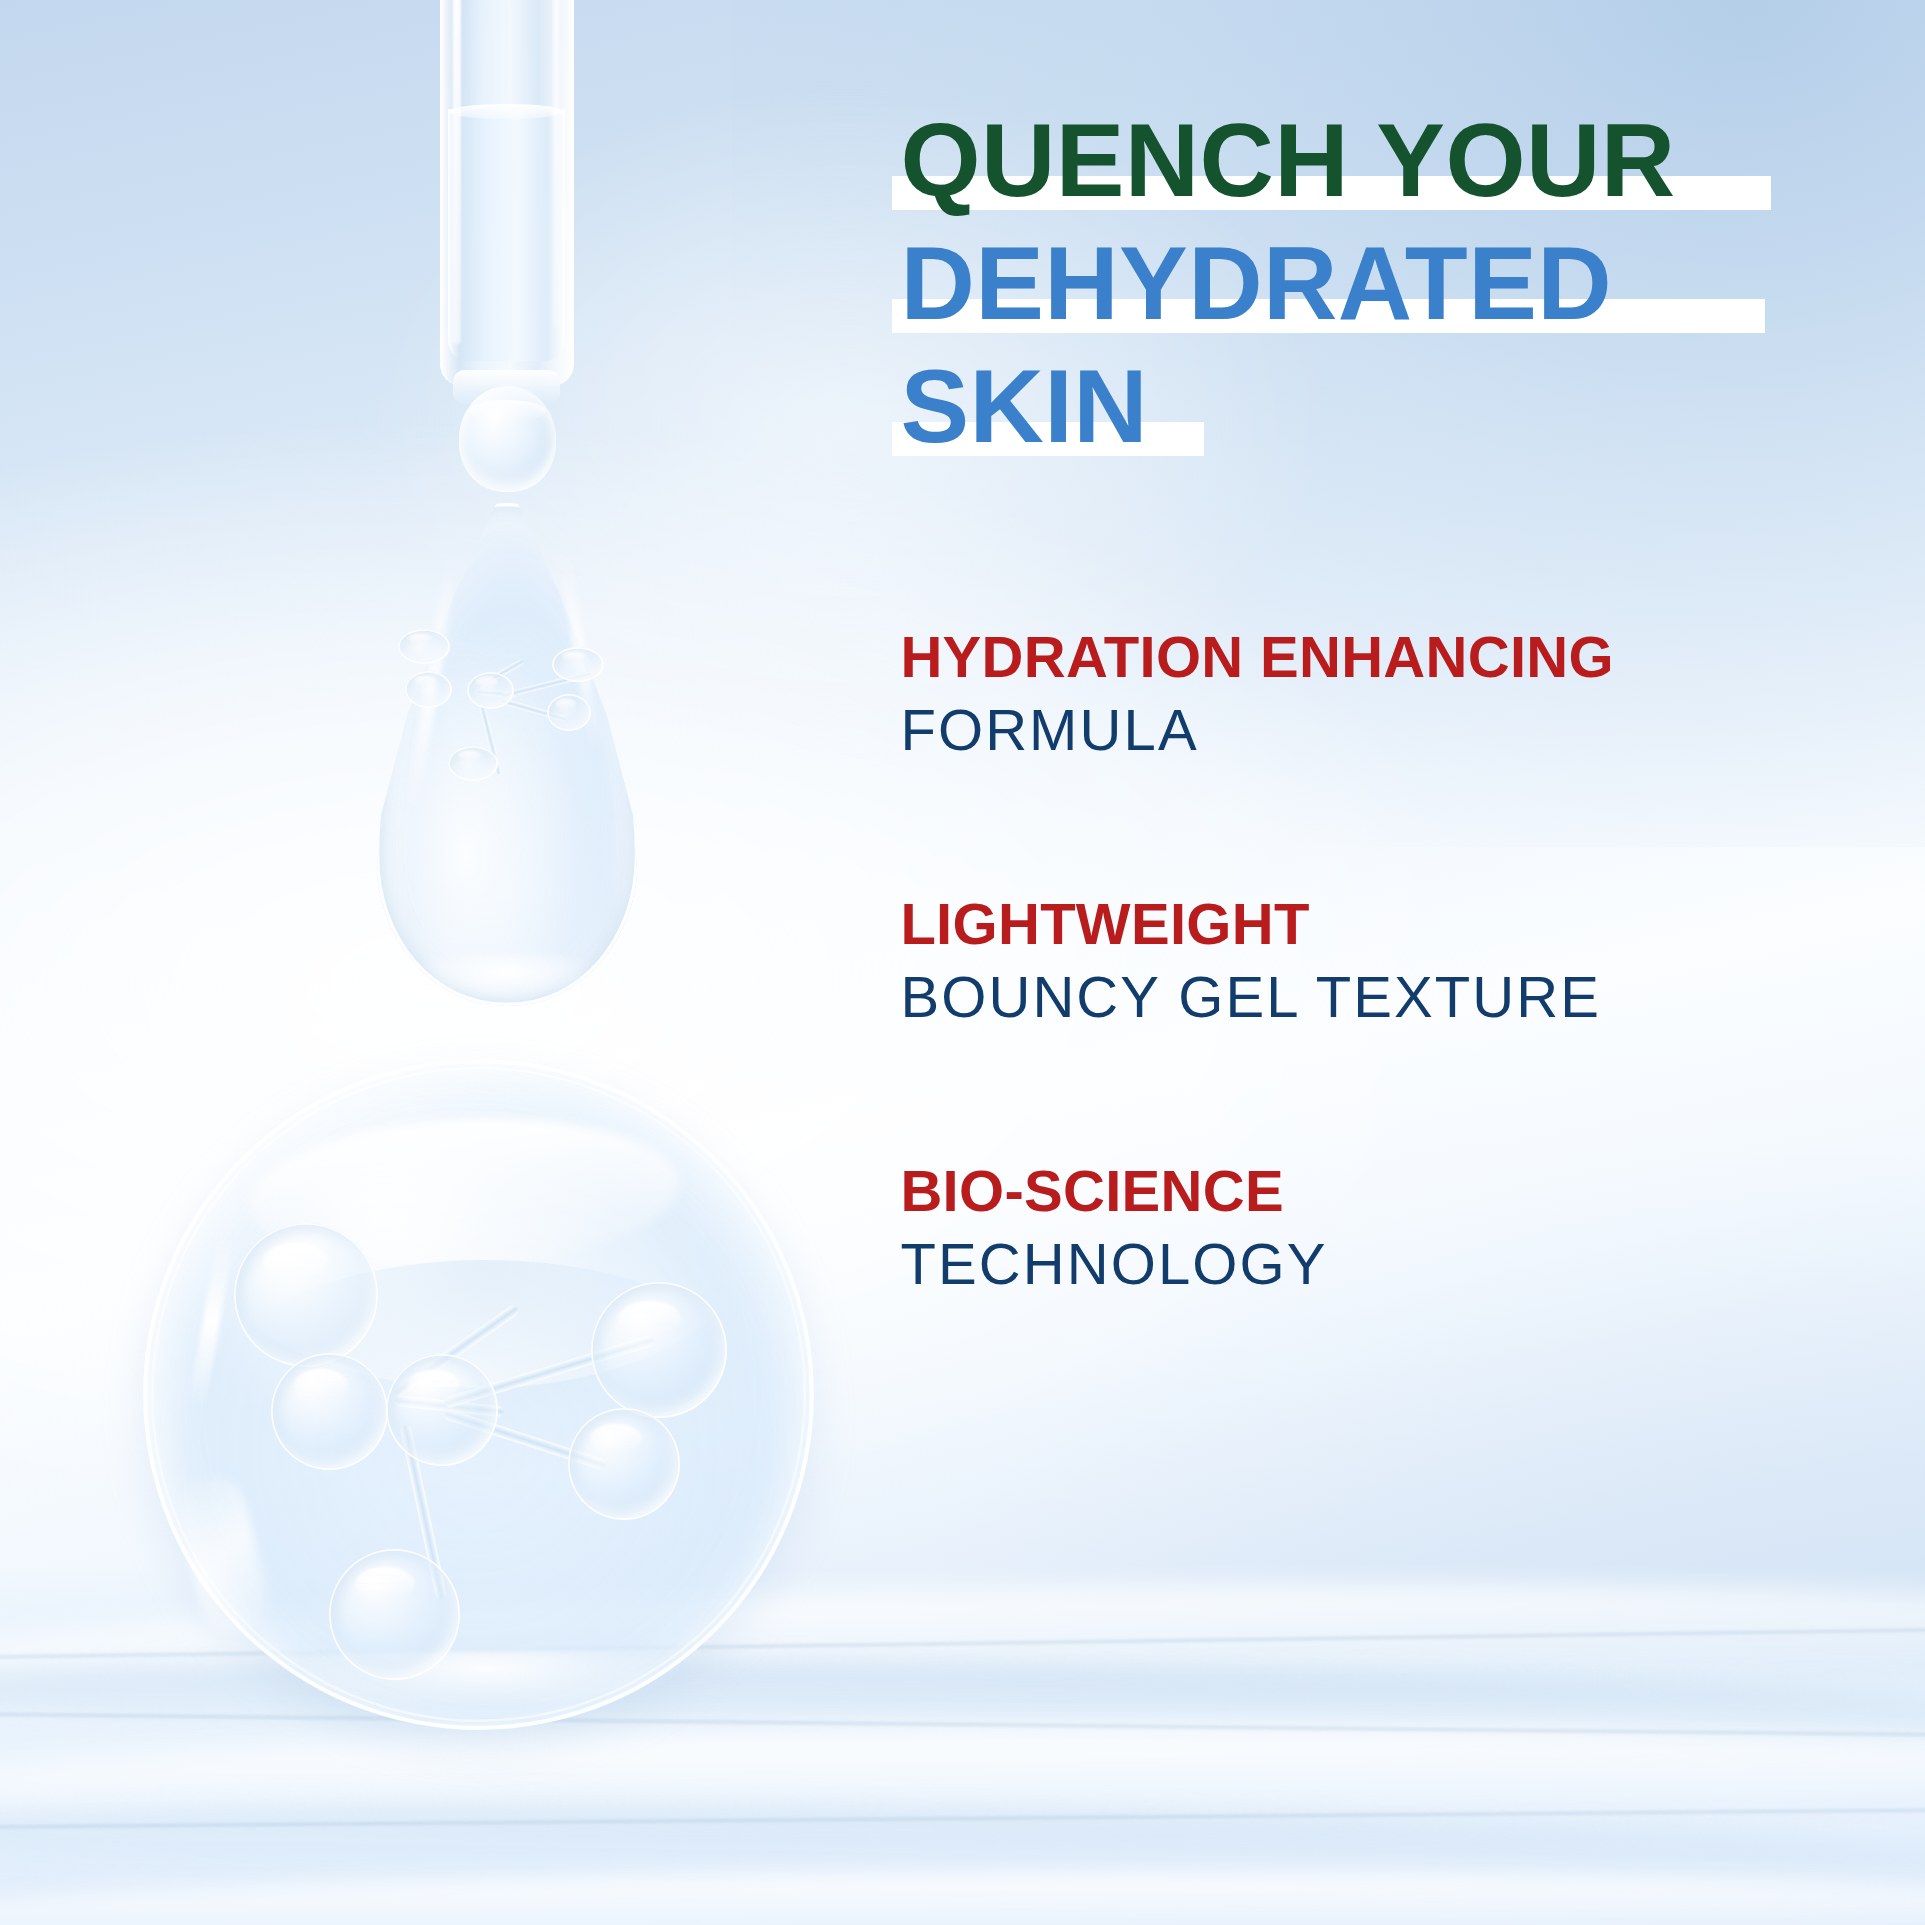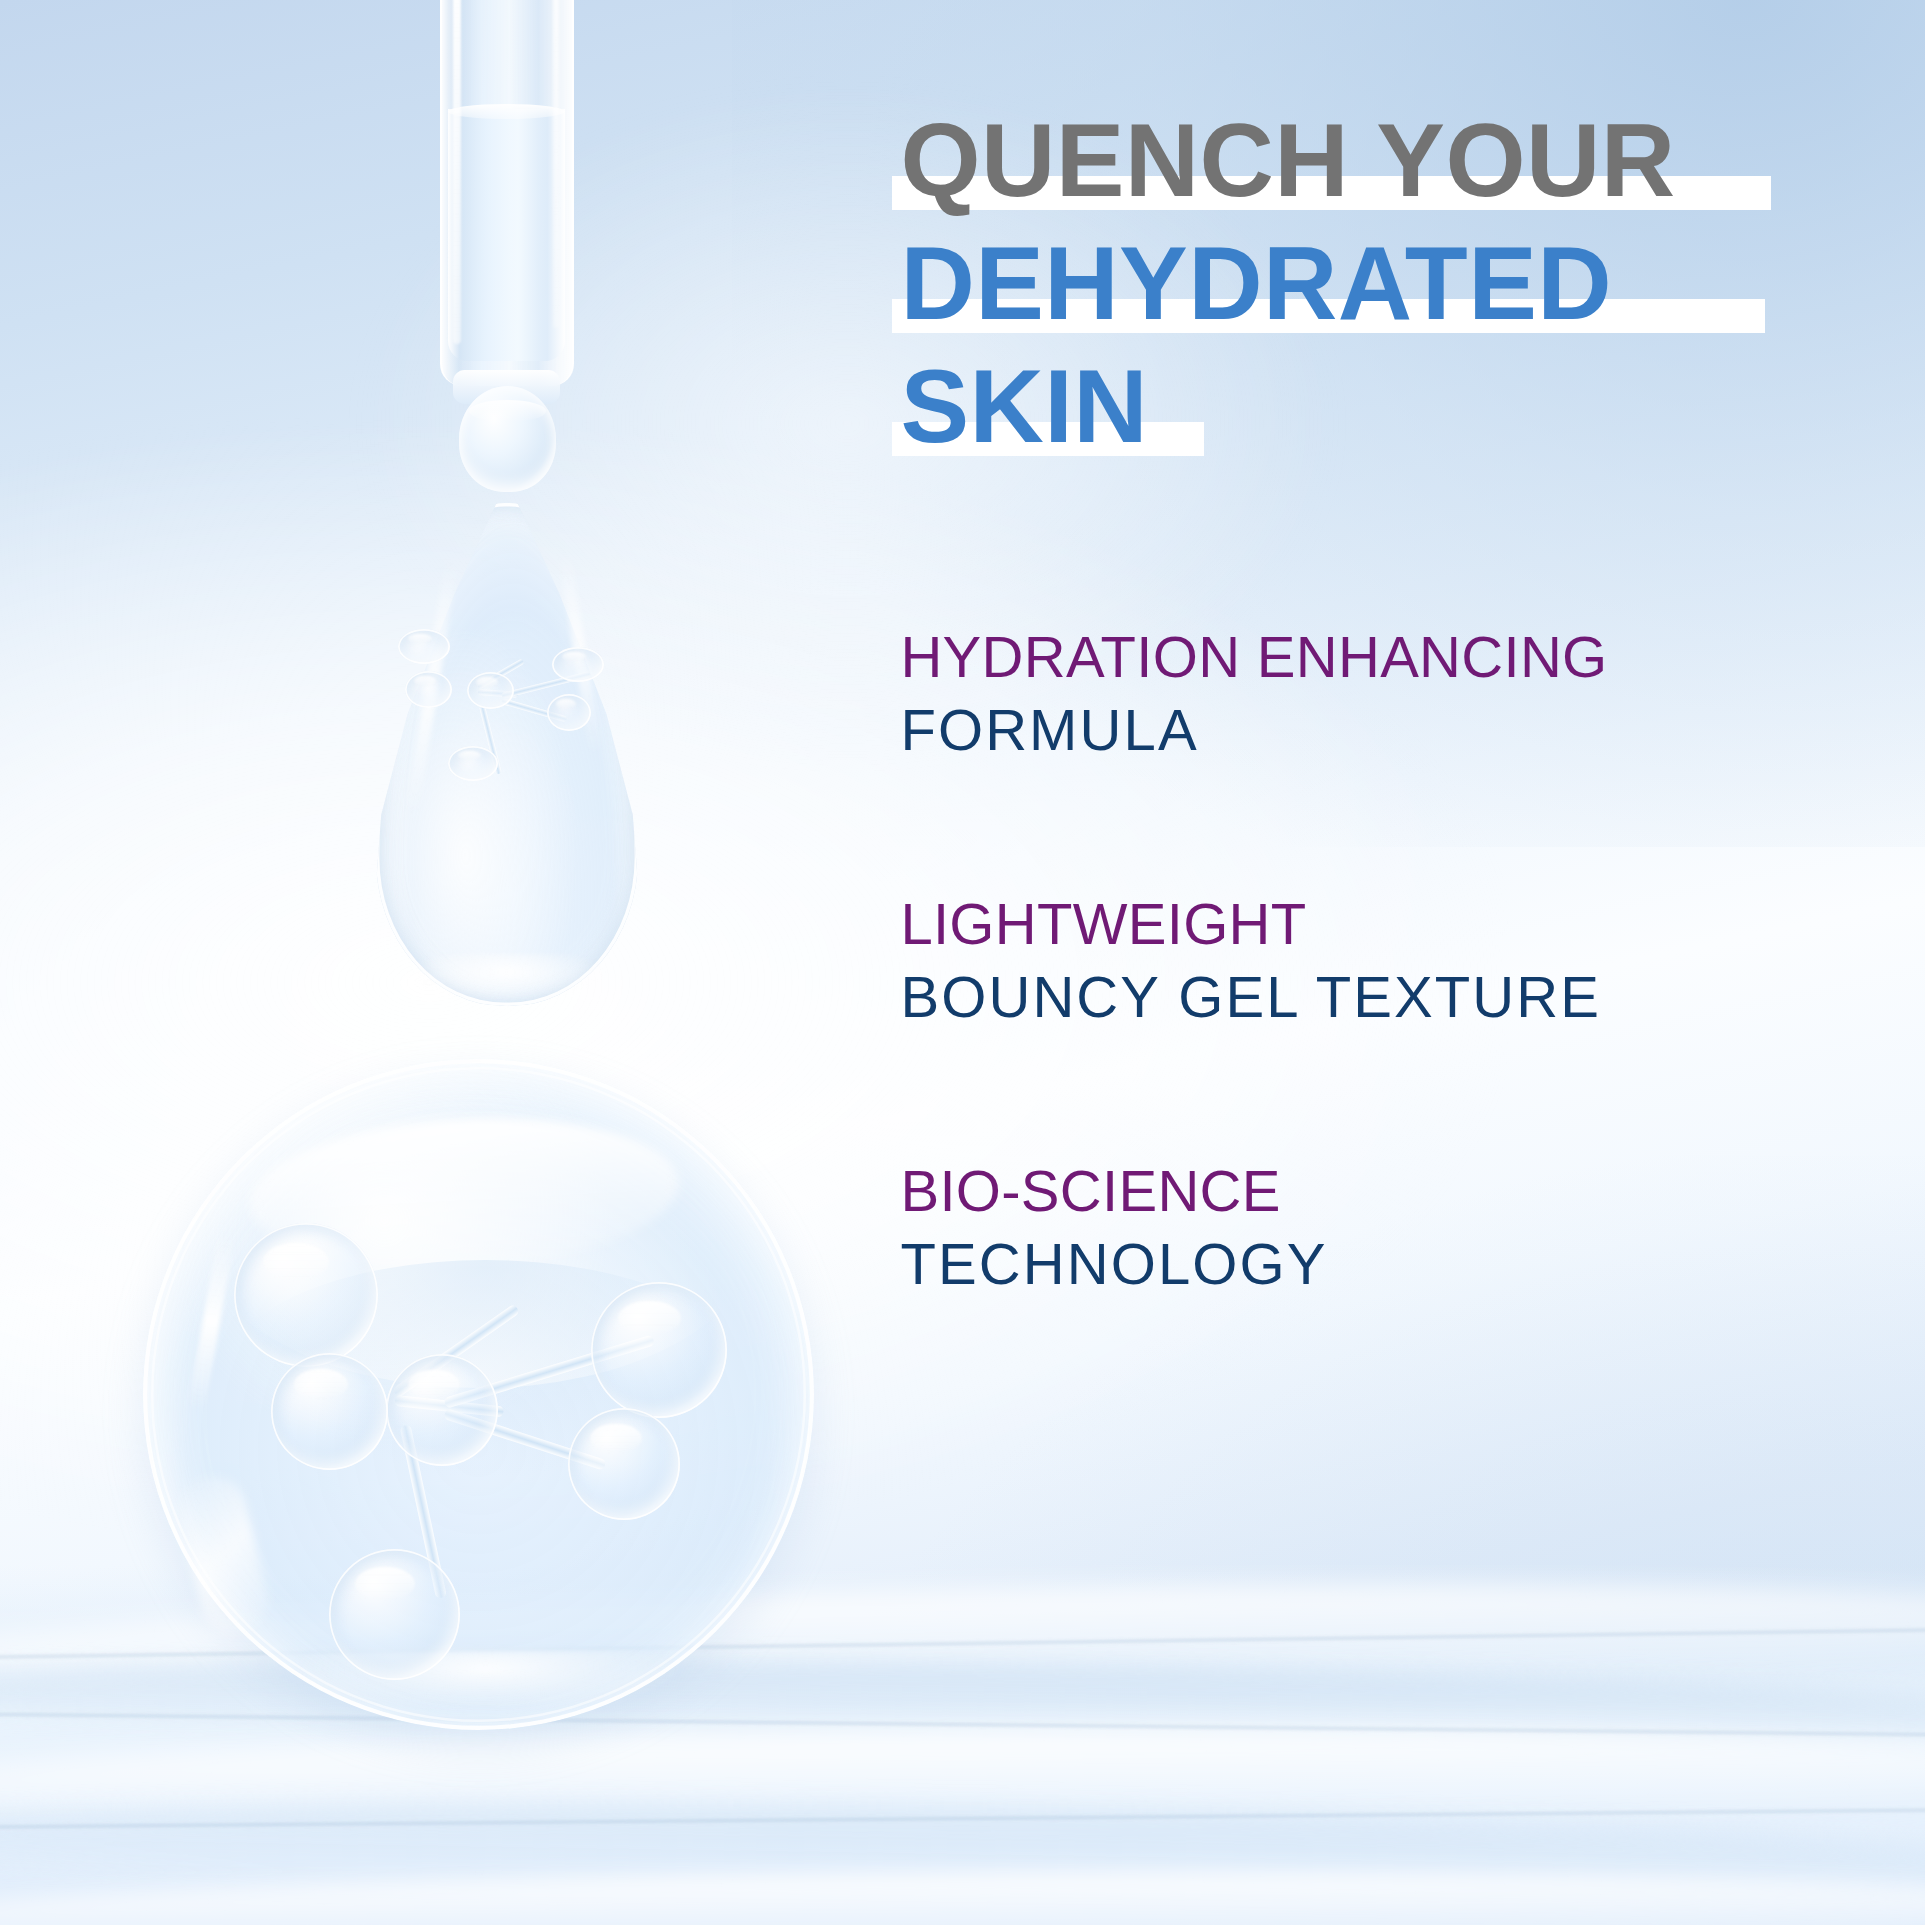--- a/index.html
+++ b/index.html
@@ -209,27 +209,27 @@
   .headline{position:absolute;left:0;top:99px;width:990px;}
   .hline{position:relative;display:block;height:123px;}
   .hband{
     position:absolute;left:0;bottom:11.7px;height:34px;background:#ffffff;
   }
   .htext{
     position:relative;display:inline-block;margin-left:8.4px;
     font-size:103px;line-height:123px;font-weight:700;letter-spacing:0.4px;
     white-space:nowrap;
   }
-  .navy{color:#737373;}
+  .navy{color:#14532d;}
   .blue{color:#3b80ca;}
 
   .features{position:absolute;left:8.4px;top:621px;width:990px;}
   .feature{margin-bottom:121px;}
   .f-strong{
-    font-size:58px;line-height:72px;font-weight:400;color:#701a75;
+    font-size:58px;line-height:72px;font-weight:700;color:#b91c1c;
     letter-spacing:0.3px;white-space:nowrap;
   }
   .f-light{
     font-size:58px;line-height:74px;font-weight:300;color:#123c6b;
     letter-spacing:2.1px;white-space:nowrap;
   }
 </style>
 </head>
 <body>
 

